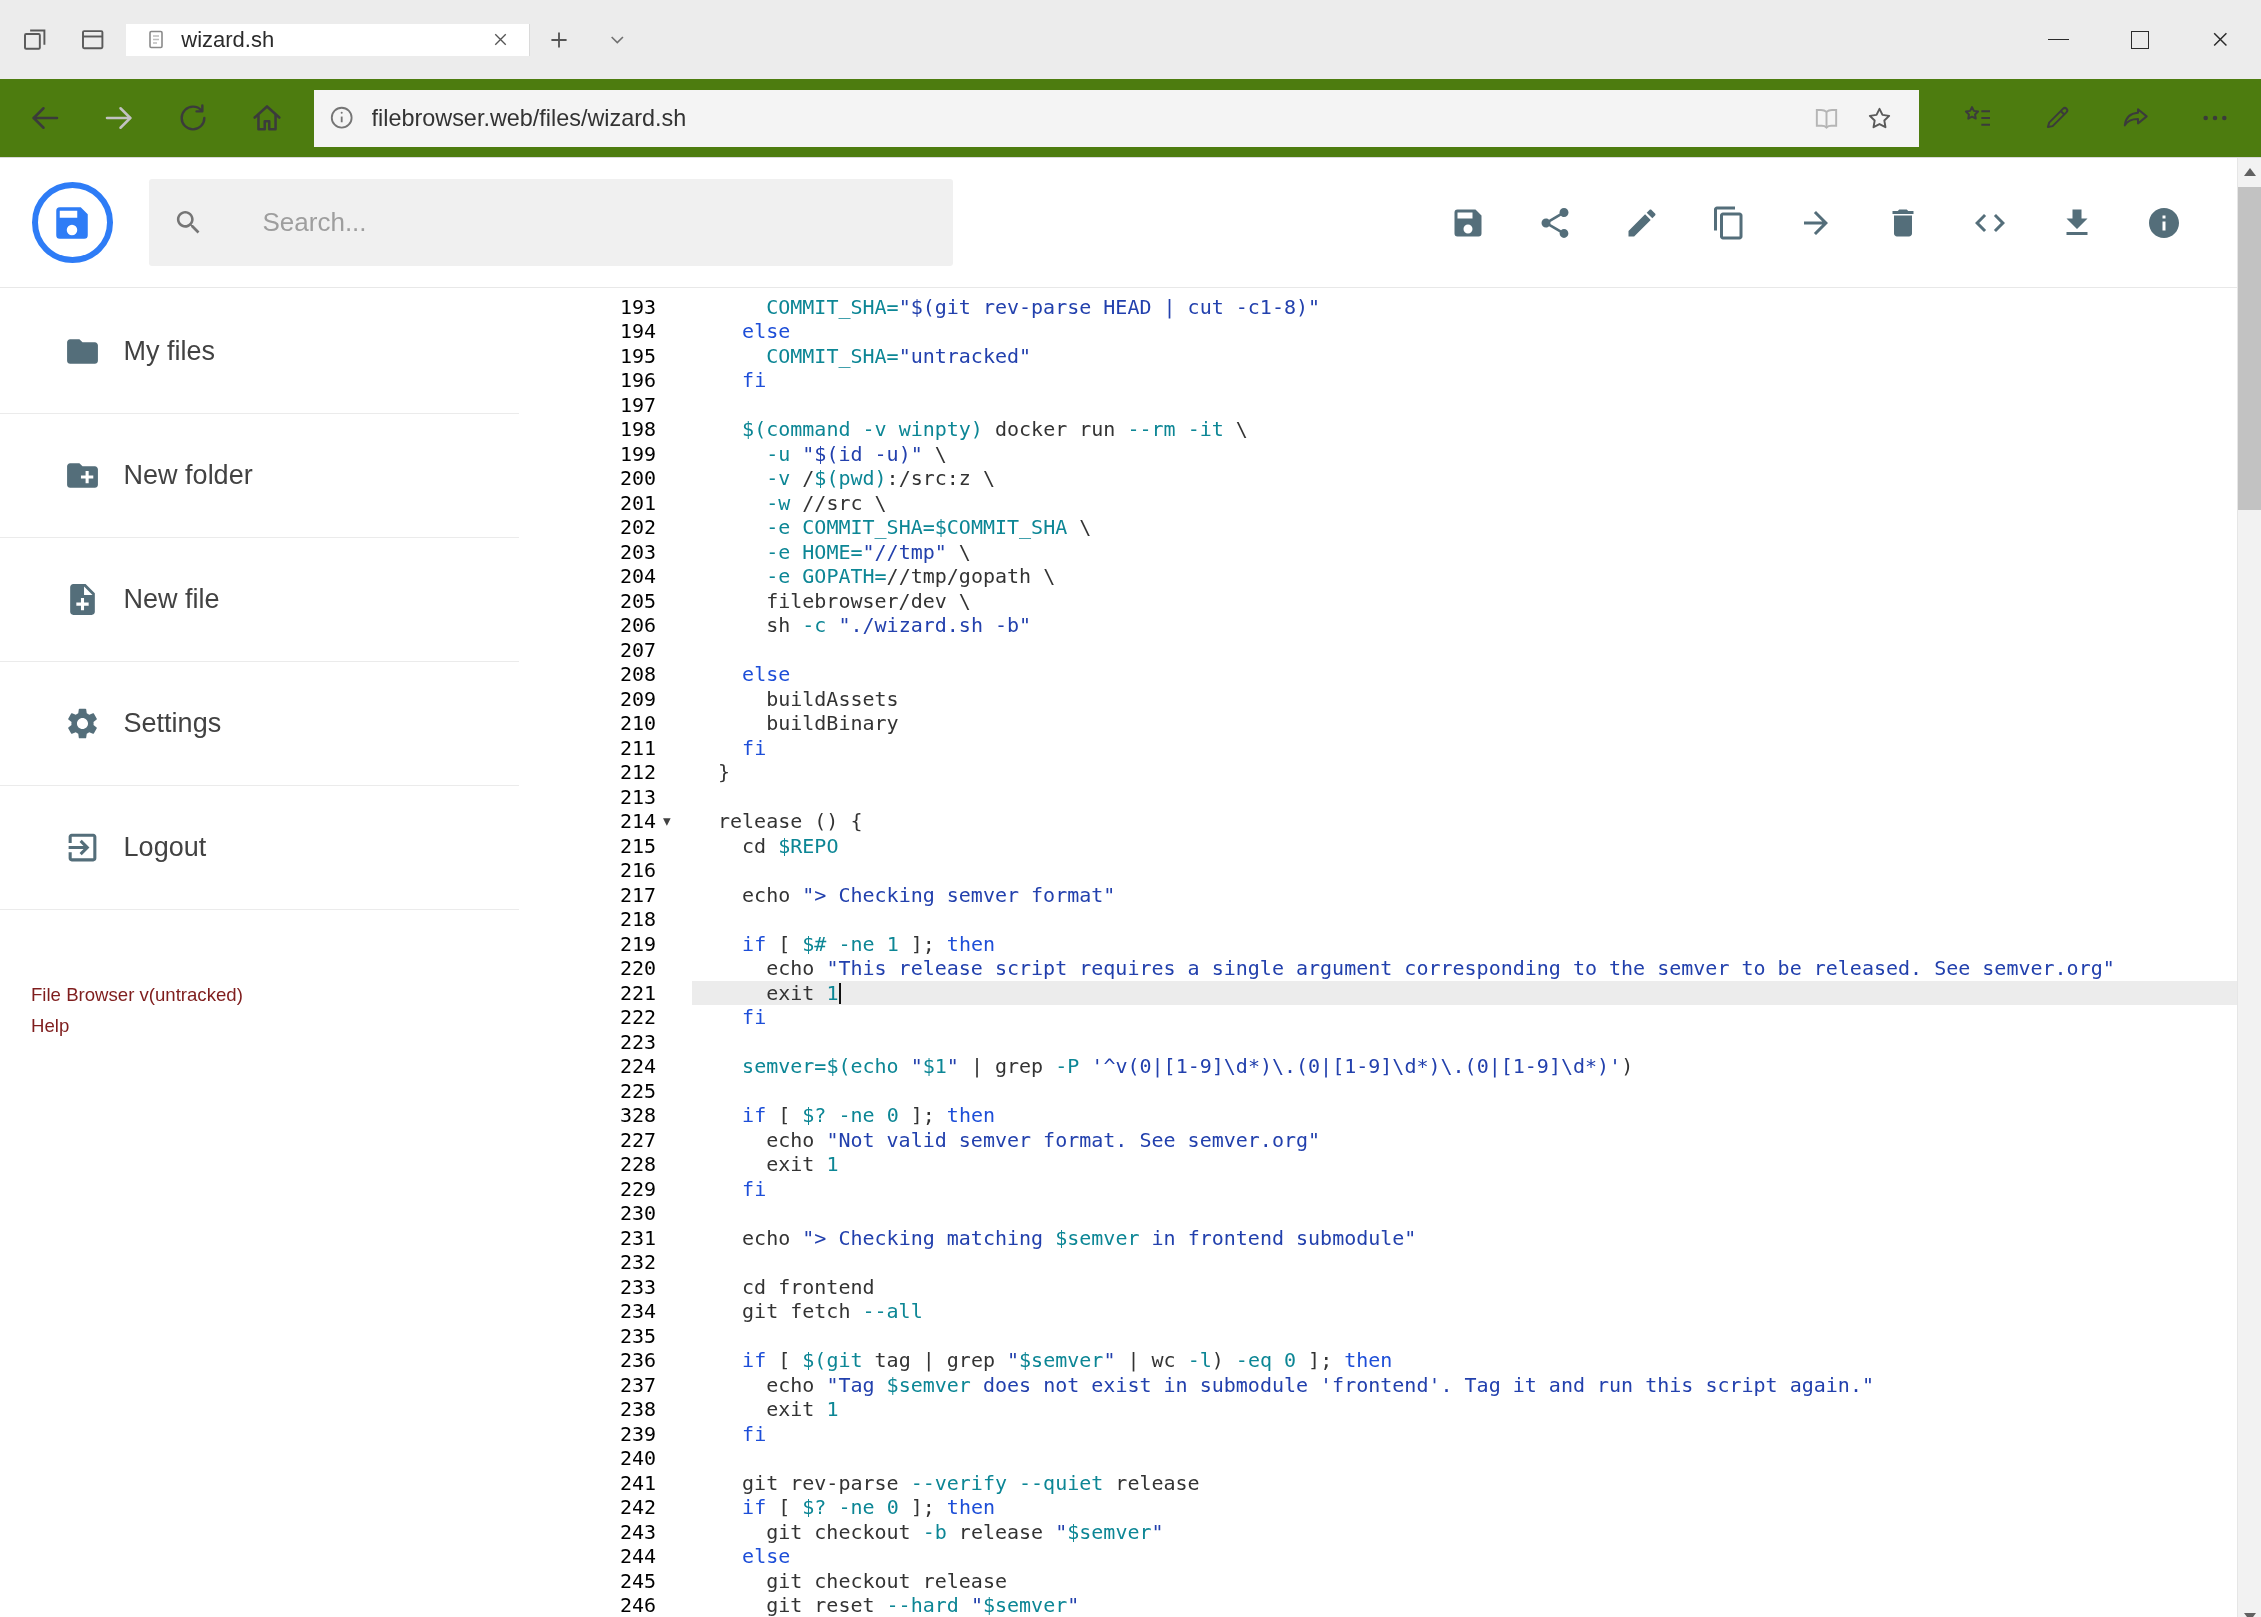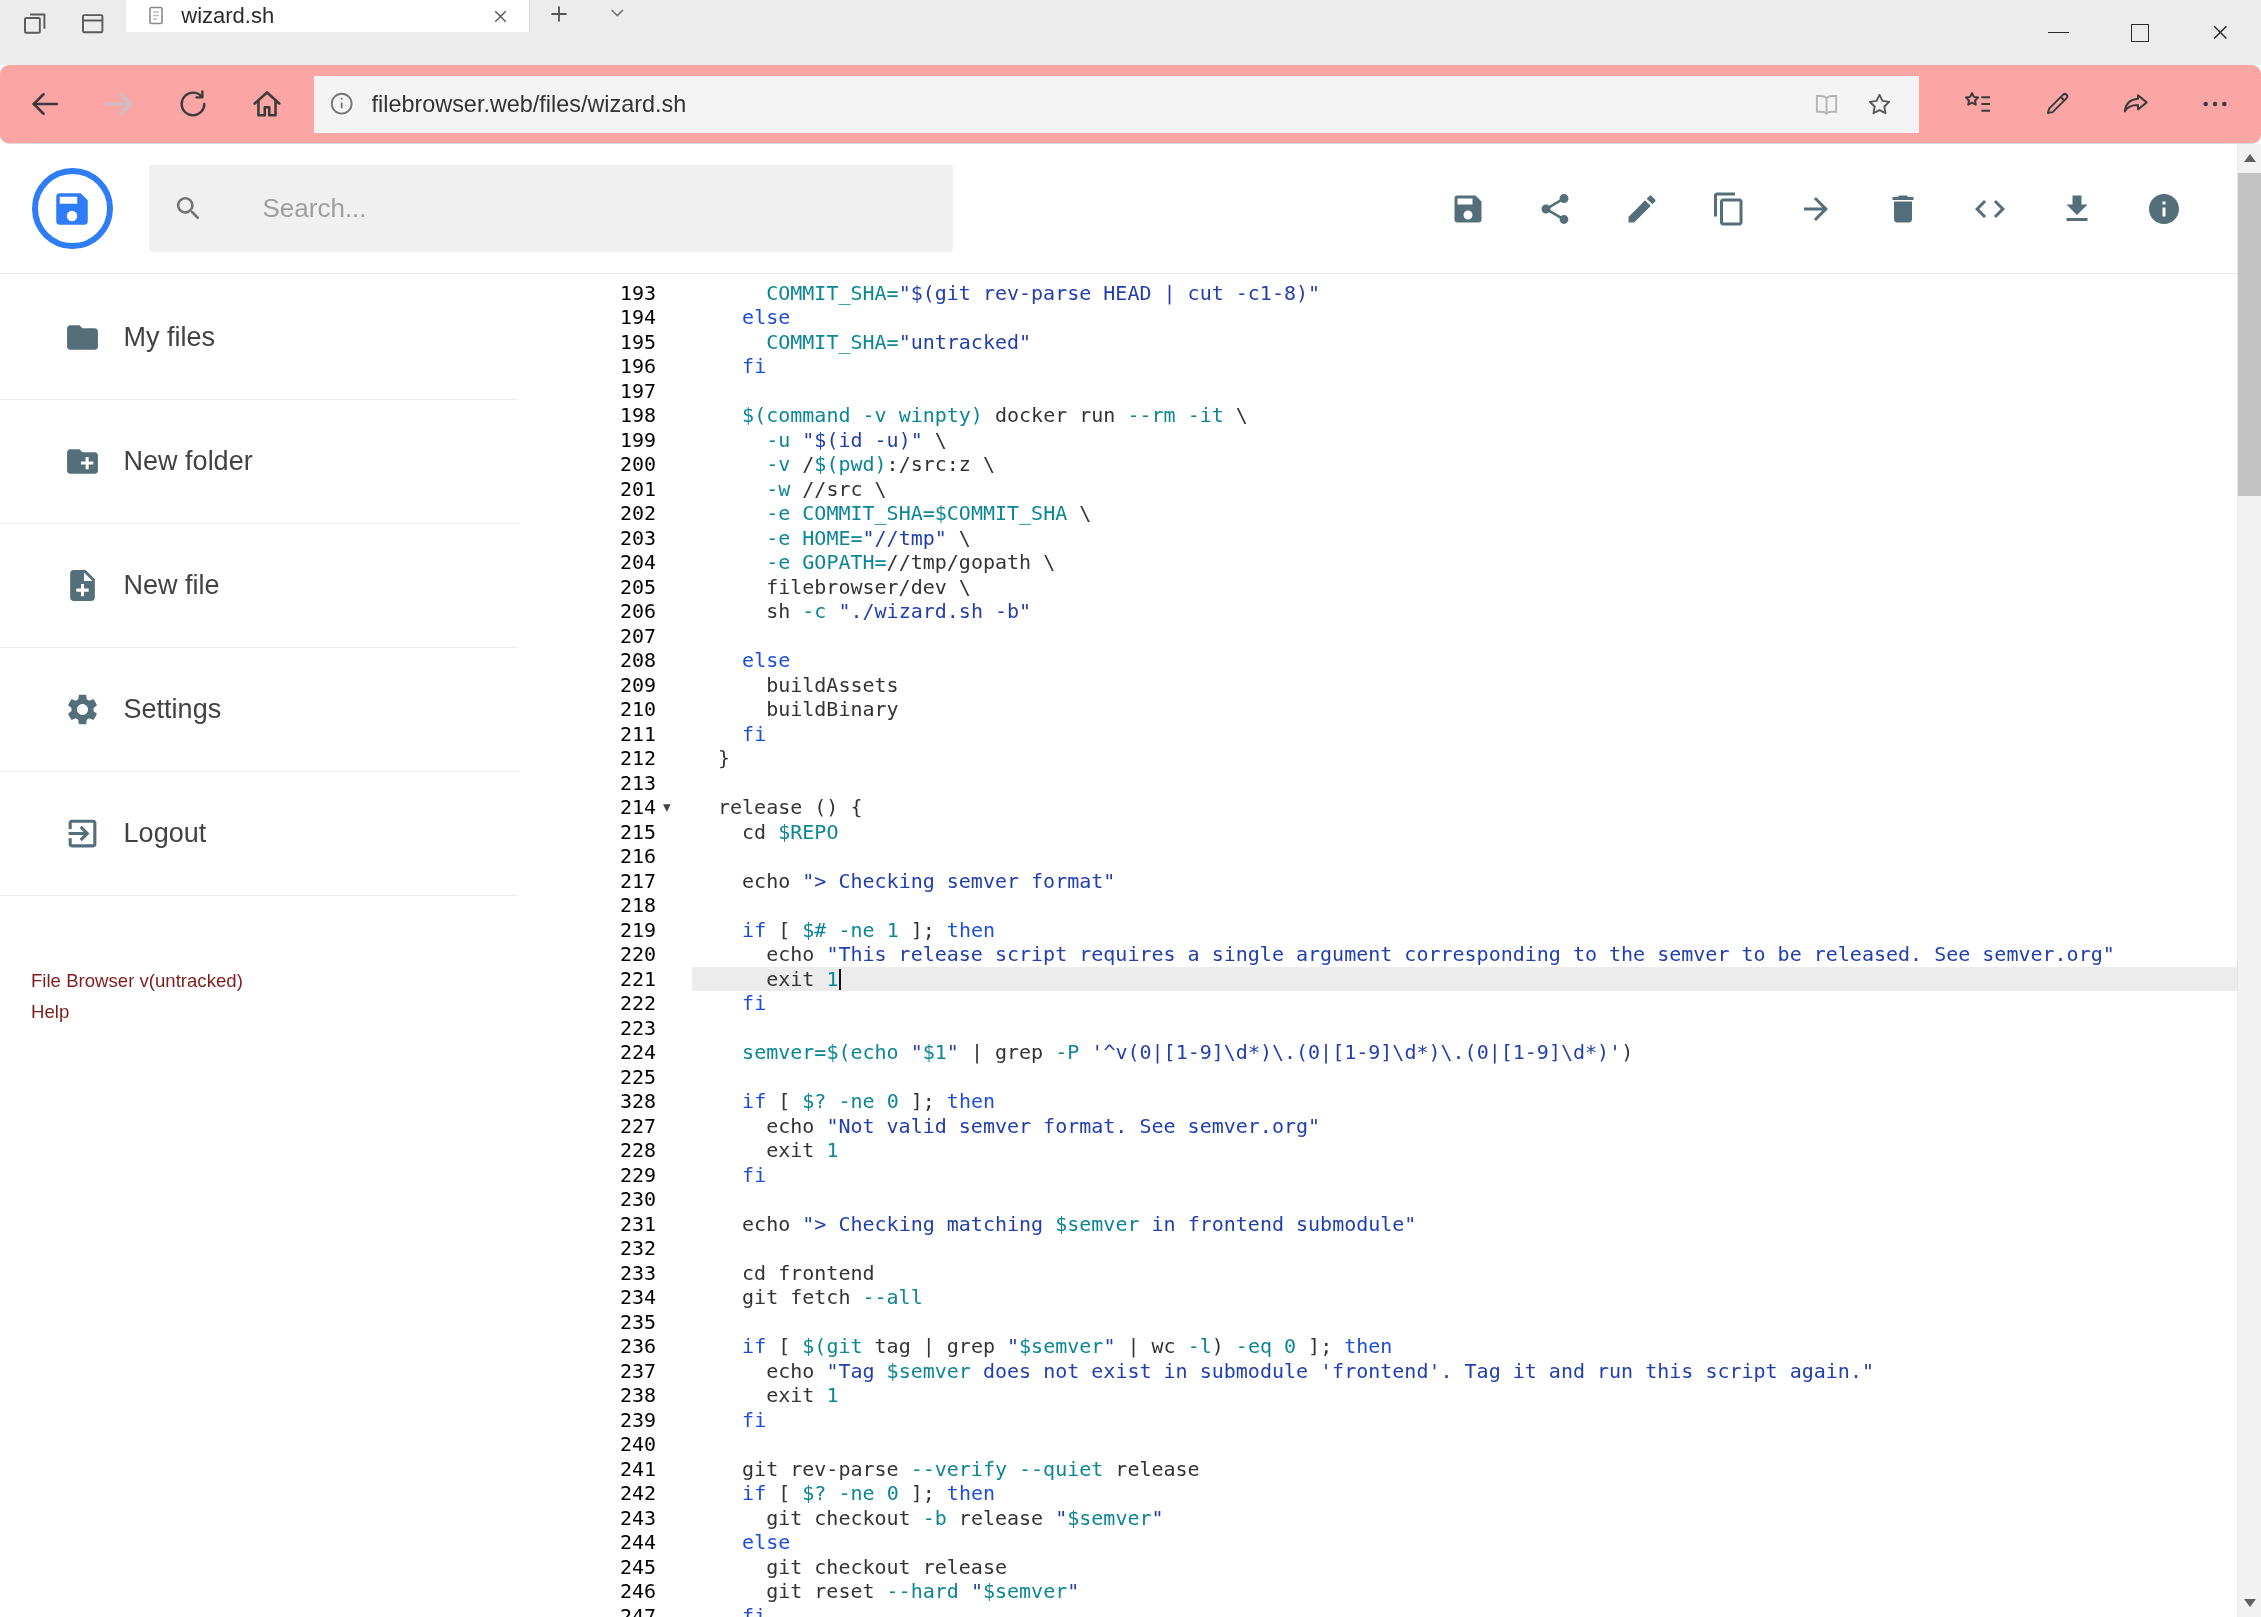--- a/index.html
+++ b/index.html
@@ -5,35 +5,35 @@
   * { box-sizing: border-box; }
   html,body { margin:0; padding:0; }
   body {
     width:2261px; height:1617px; overflow:hidden;
     background:#fff; font-family:"Liberation Sans", sans-serif;
     -webkit-font-smoothing:antialiased;
   }
   .window { width:2261px; height:1617px; position:relative; overflow:hidden; }
 
   
-  .tabbar { height:65px; background:#ececec; display:flex; align-items:flex-start; }
+  .tabbar { height:79px; background:#ececec; display:flex; align-items:center; }
   .tab-mgmt { display:flex; align-items:center; padding:0 9.7px 0 11.3px; gap:11.3px; }
   .chrome-btn { width:47px; height:47px; display:flex; align-items:center; justify-content:center; background:none; border:none; padding:0; }
   .tab { width:404px; background:#fff; display:flex; align-items:center; padding:0 13px 0 18px; gap:13px; border-right:0.8px solid #dadada; }
   .tab-title { font-size:22px; color:#2b2b2b; flex:1; white-space:nowrap; overflow:hidden; }
   .tab-close { display:flex; align-items:center; justify-content:center; width:32px; height:32px; }
   .tabbar-btn { width:58px; display:flex; align-items:center; justify-content:center; background:none; border:none; }
   .flex-sp { flex:1; }
   .win-controls { display:flex; }
   .win-btn { width:81px; height:65px; display:flex; align-items:center; justify-content:center; }
   .min-glyph { width:21px; height:1.6px; background:#2b2b2b; }
   .max-glyph { width:18px; height:18px; border:1.6px solid #2b2b2b; }
 
   
-  .navbar { height:79px; background:#fca5a5; border-bottom:0.8px solid #d9d9d9; display:flex; align-items:center; padding-left:8px;border-radius:9px; }
+  .navbar { height:79px; background:#4d7c0f; border-bottom:0.8px solid #d9d9d9; display:flex; align-items:center; padding-left:8px; }
   .nav-btn { width:74px; height:71px; display:flex; align-items:center; justify-content:center; background:none; border:none; flex:none; }
   .urlbox { flex:1; height:57px; background:#f4f4f4; display:flex; align-items:center; margin:0 19.4px 0 9.7px; padding:0 13px 0 14.5px; }
   .url-info { display:flex; align-items:center; margin-right:16px; }
   .url-text { flex:1; font-size:23.4px; color:#333; white-space:nowrap; overflow:hidden; }
   .url-side-btn { width:53px; height:48px; display:flex; align-items:center; justify-content:center; background:none; border:none; flex:none; }
   .right-icons { display:flex; padding-right:6.5px; }
   .right-icons .nav-btn { width:79px; }
 
   
   .page { position:relative; height:1473px; background:#fff; }

